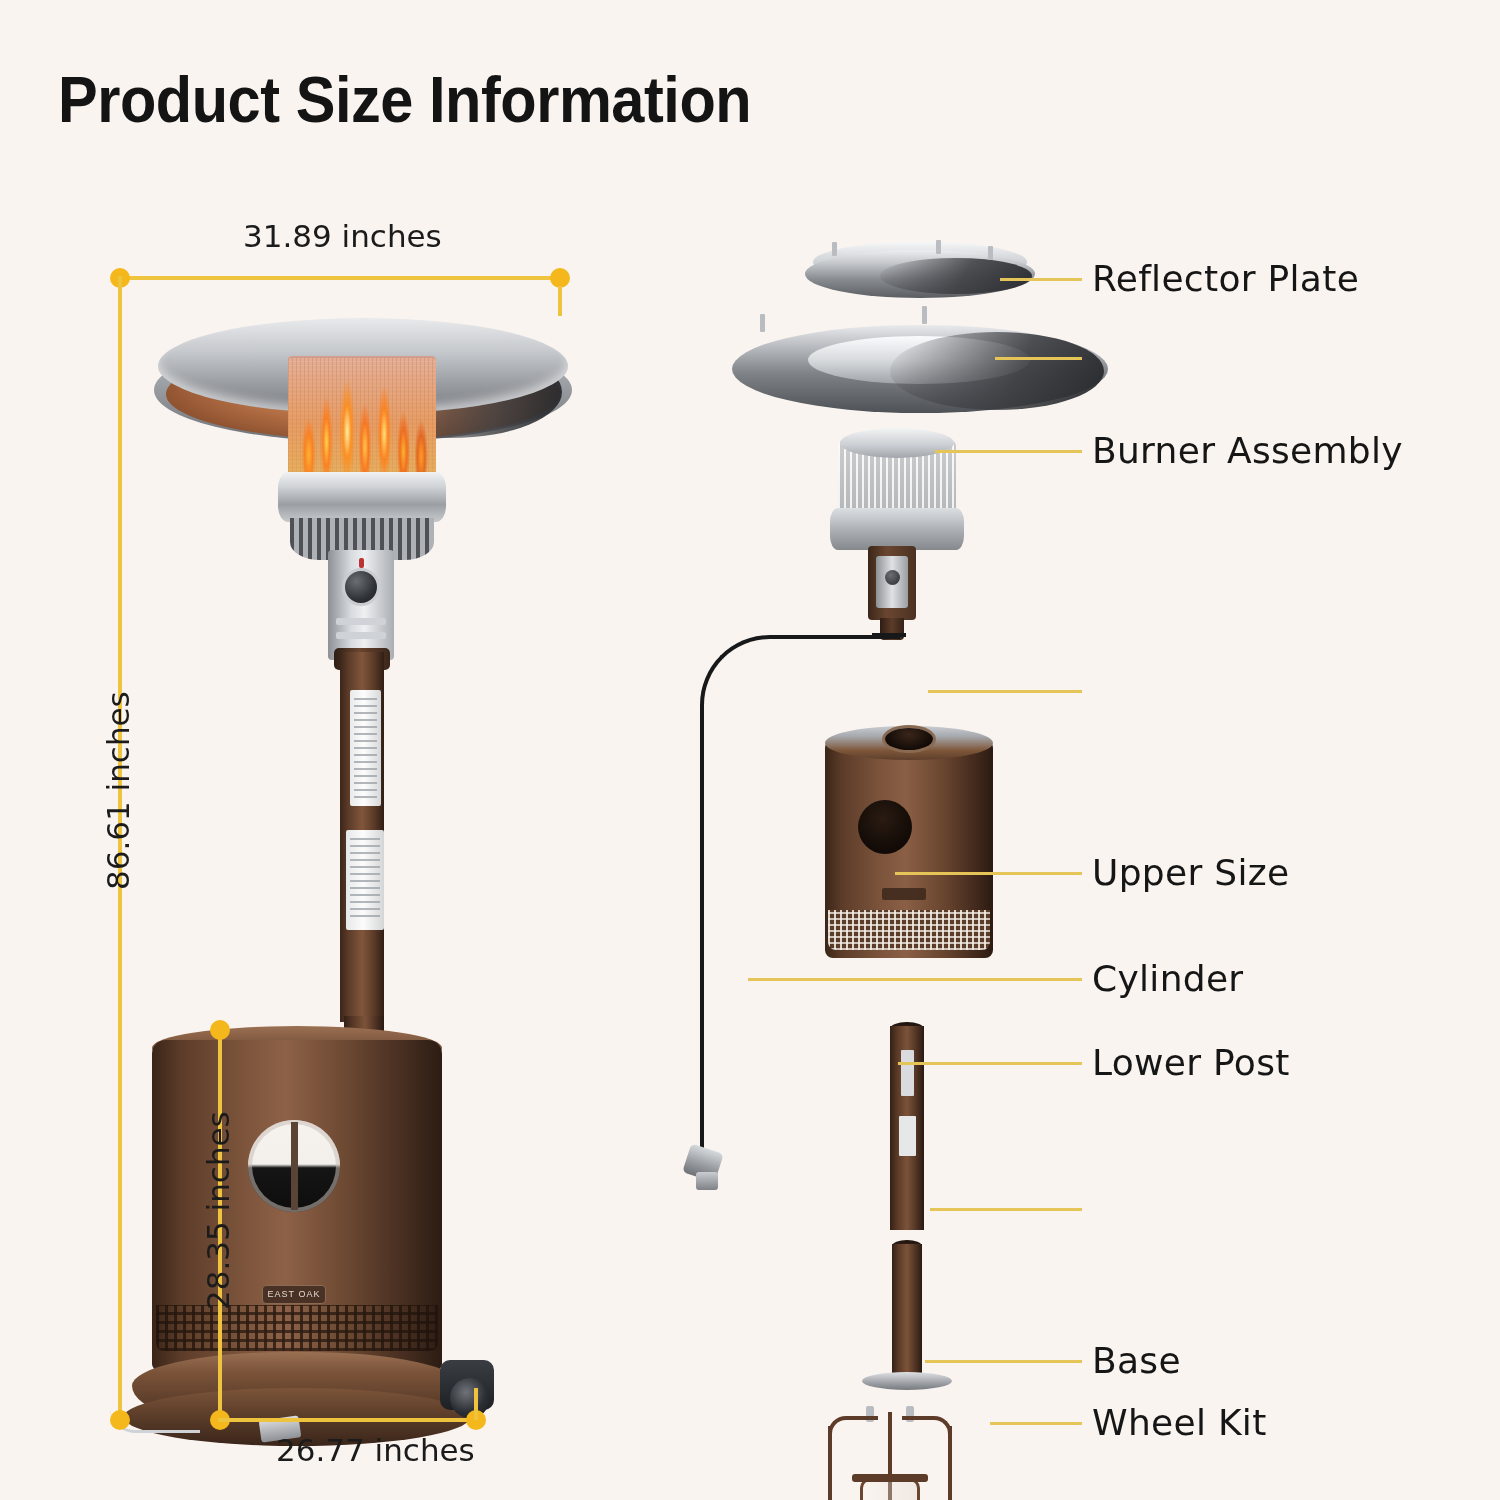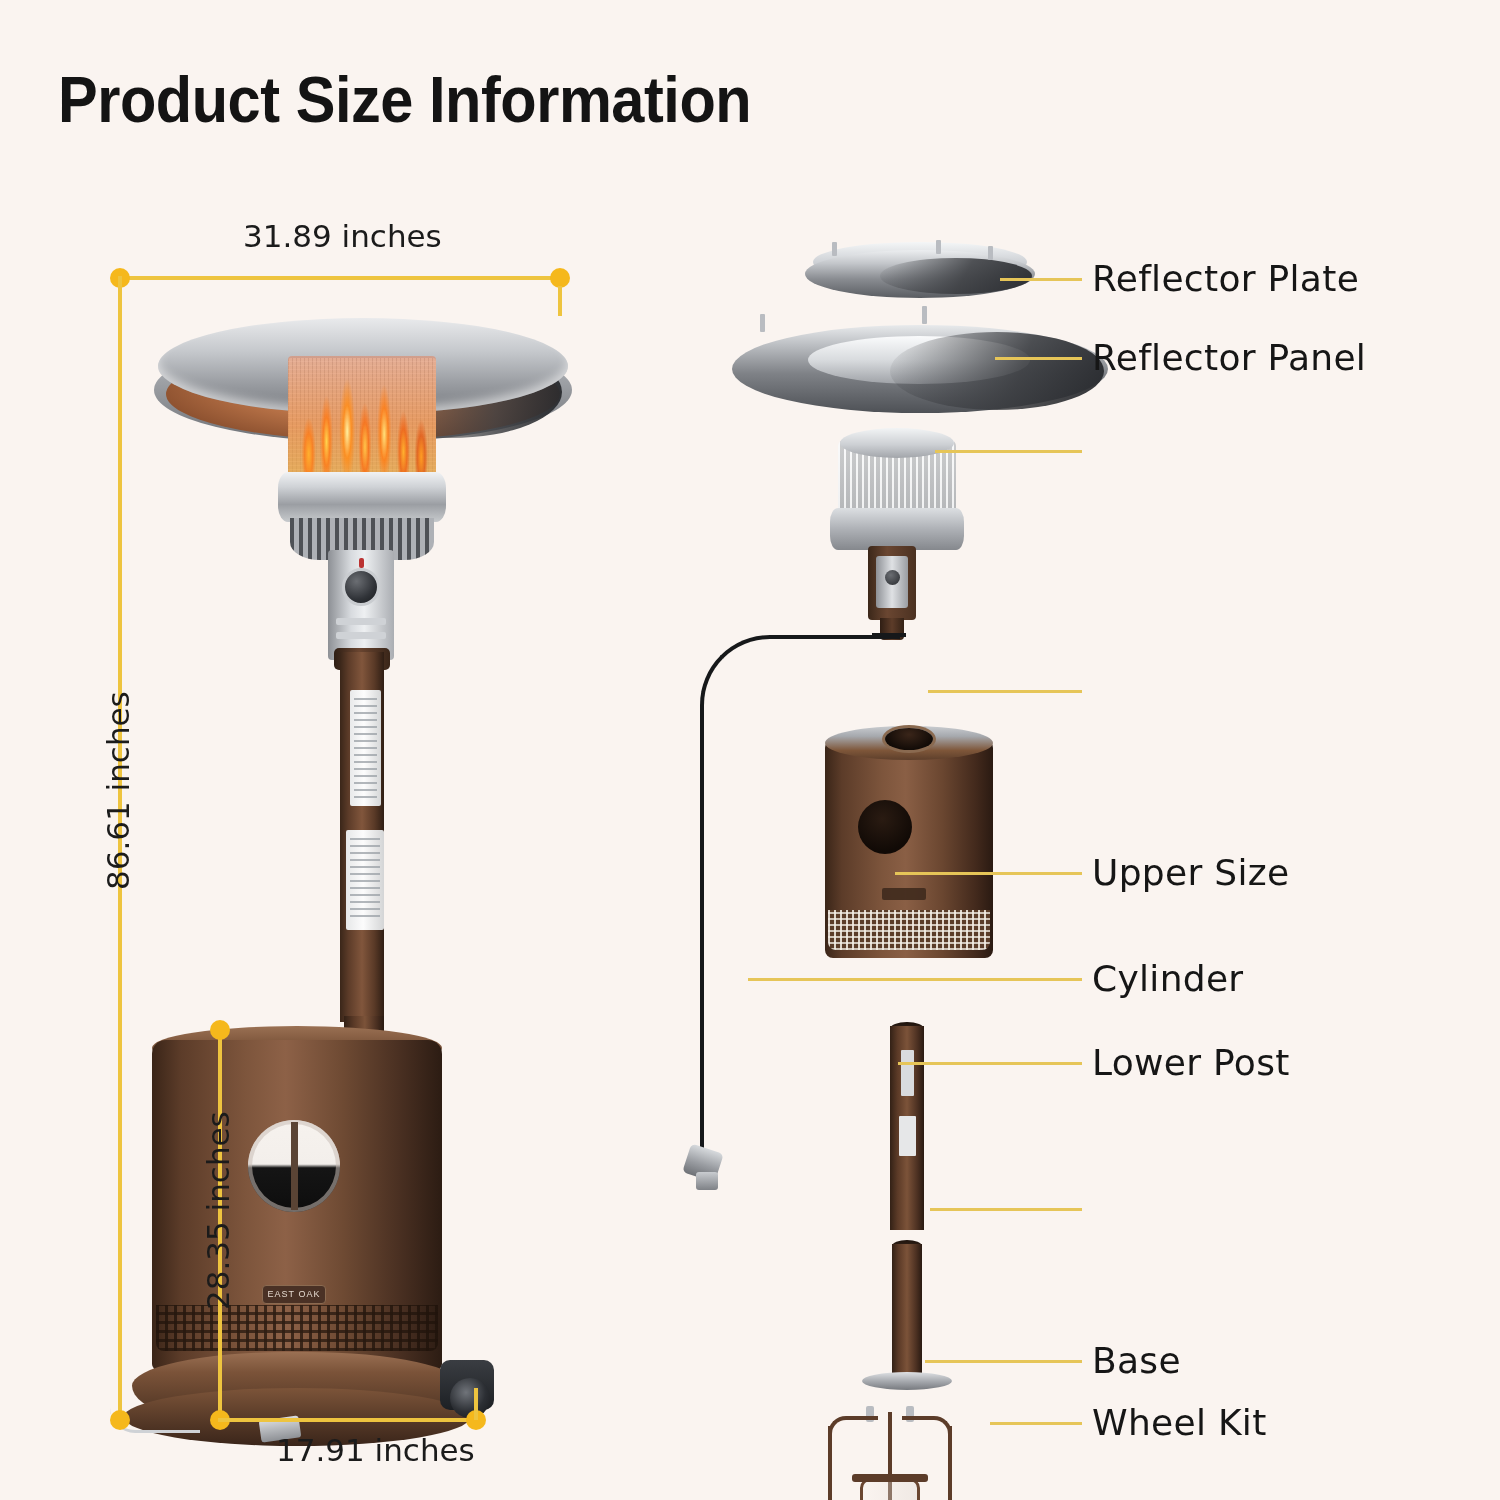--- a/index.html
+++ b/index.html
@@ -443,21 +443,21 @@
   <div class="dim-text vert" style="left:100px;top:890px;">86.61 inches</div>
 
   <div class="dim-line dim-v" style="left:218px;top:1028px;height:392px;"></div>
   <div class="dim-dot" style="left:210px;top:1020px;"></div>
   <div class="dim-dot" style="left:210px;top:1410px;"></div>
   <div class="dim-text vert" style="left:200px;top:1310px;">28.35 inches</div>
 
   <div class="dim-line dim-h" style="left:218px;top:1418px;width:258px;"></div>
   <div class="dim-dot" style="left:466px;top:1410px;"></div>
   <div class="dim-line dim-v" style="left:474px;top:1388px;height:32px;"></div>
-  <div class="dim-text" style="left:276px;top:1432px;">17.91 inches</div>
+  <div class="dim-text" style="left:276px;top:1432px;">26.77 inches</div>
 
   <div id="exploded">
 
     <div class="ex-plate-top"></div>
     <div class="ex-plate"></div>
     <div class="ex-plate-dark"></div>
     <div class="screw" style="left:132px;top:2px;width:5px;height:14px;"></div>
     <div class="screw" style="left:236px;top:0px;width:5px;height:14px;"></div>
     <div class="screw" style="left:288px;top:6px;width:5px;height:14px;"></div>
 
@@ -505,23 +505,23 @@
     <div class="brk-center"></div>
     <div class="brk-cage"></div>
     <div class="brk-cage-t"></div>
 
   </div>
 
   <div class="leader" style="left:1000px;top:278px;width:82px;"></div>
   <div class="callout-label" style="left:1092px;top:258px;">Reflector Plate</div>
 
   <div class="leader" style="left:995px;top:357px;width:87px;"></div>
-  <div class="callout-label" style="left:1092px;top:337px;">Reflector Panel</div>
 
   <div class="leader" style="left:935px;top:450px;width:147px;"></div>
+  <div class="callout-label" style="left:1092px;top:430px;">Burner Assembly</div>
 
   <div class="leader" style="left:928px;top:690px;width:154px;"></div>
 
   <div class="leader" style="left:895px;top:872px;width:187px;"></div>
   <div class="callout-label" style="left:1092px;top:852px;">Upper Size</div>
 
   <div class="leader" style="left:748px;top:978px;width:334px;"></div>
   <div class="callout-label" style="left:1092px;top:958px;">Cylinder</div>
 
   <div class="leader" style="left:898px;top:1062px;width:184px;"></div>

